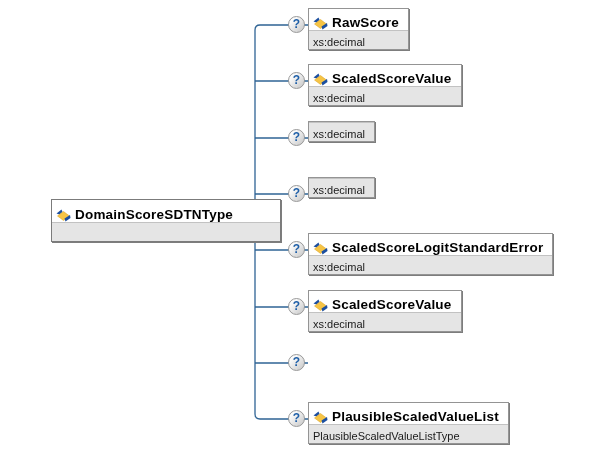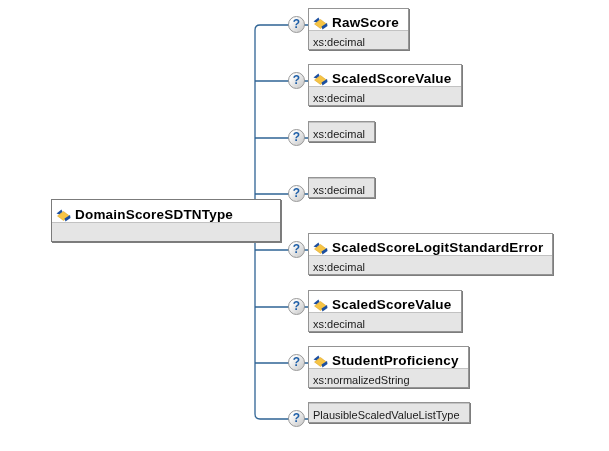--- a/index.html
+++ b/index.html
@@ -193,33 +193,30 @@
           <path fill="#1c4fa0" d="M8.5 9.5 L14 6 L14.5 9 L9.5 12.5 Z"></path>
         </svg>
         <span class="name-label">ScaledScoreValue</span>
       </div>
       <div class="type-row">xs:decimal</div>
     </div>
   </div>
 
   <div class="child-row" style="top:346px">
     <div class="optional-badge">?</div>
-    <div class="node-box">
-      <div class="name-row">
-        <svg class="elem-icon" viewBox="0 0 15 13">
-          <path fill="#1c4fa0" d="M0.5 4.5 L5.5 0.5 L6.5 3 L3.5 5.5 Z"></path>
-          <path fill="#f6c445" stroke="#d99f1e" stroke-width="0.5" d="M1.5 7 L7.5 2.5 L13.5 7 L7.5 11.5 Z"></path>
-          <path fill="#1c4fa0" d="M8.5 9.5 L14 6 L14.5 9 L9.5 12.5 Z"></path>
-        </svg>
-        <span class="name-label">StudentProficiency</span>
-      </div>
-      <div class="type-row">xs:normalizedString</div>
-    </div>
   </div>
 
   <div class="child-row" style="top:402px">
     <div class="optional-badge">?</div>
     <div class="node-box">
+      <div class="name-row">
+        <svg class="elem-icon" viewBox="0 0 15 13">
+          <path fill="#1c4fa0" d="M0.5 4.5 L5.5 0.5 L6.5 3 L3.5 5.5 Z"></path>
+          <path fill="#f6c445" stroke="#d99f1e" stroke-width="0.5" d="M1.5 7 L7.5 2.5 L13.5 7 L7.5 11.5 Z"></path>
+          <path fill="#1c4fa0" d="M8.5 9.5 L14 6 L14.5 9 L9.5 12.5 Z"></path>
+        </svg>
+        <span class="name-label">PlausibleScaledValueList</span>
+      </div>
       <div class="type-row">PlausibleScaledValueListType</div>
     </div>
   </div>
 
 </div>
 
 </body></html>

